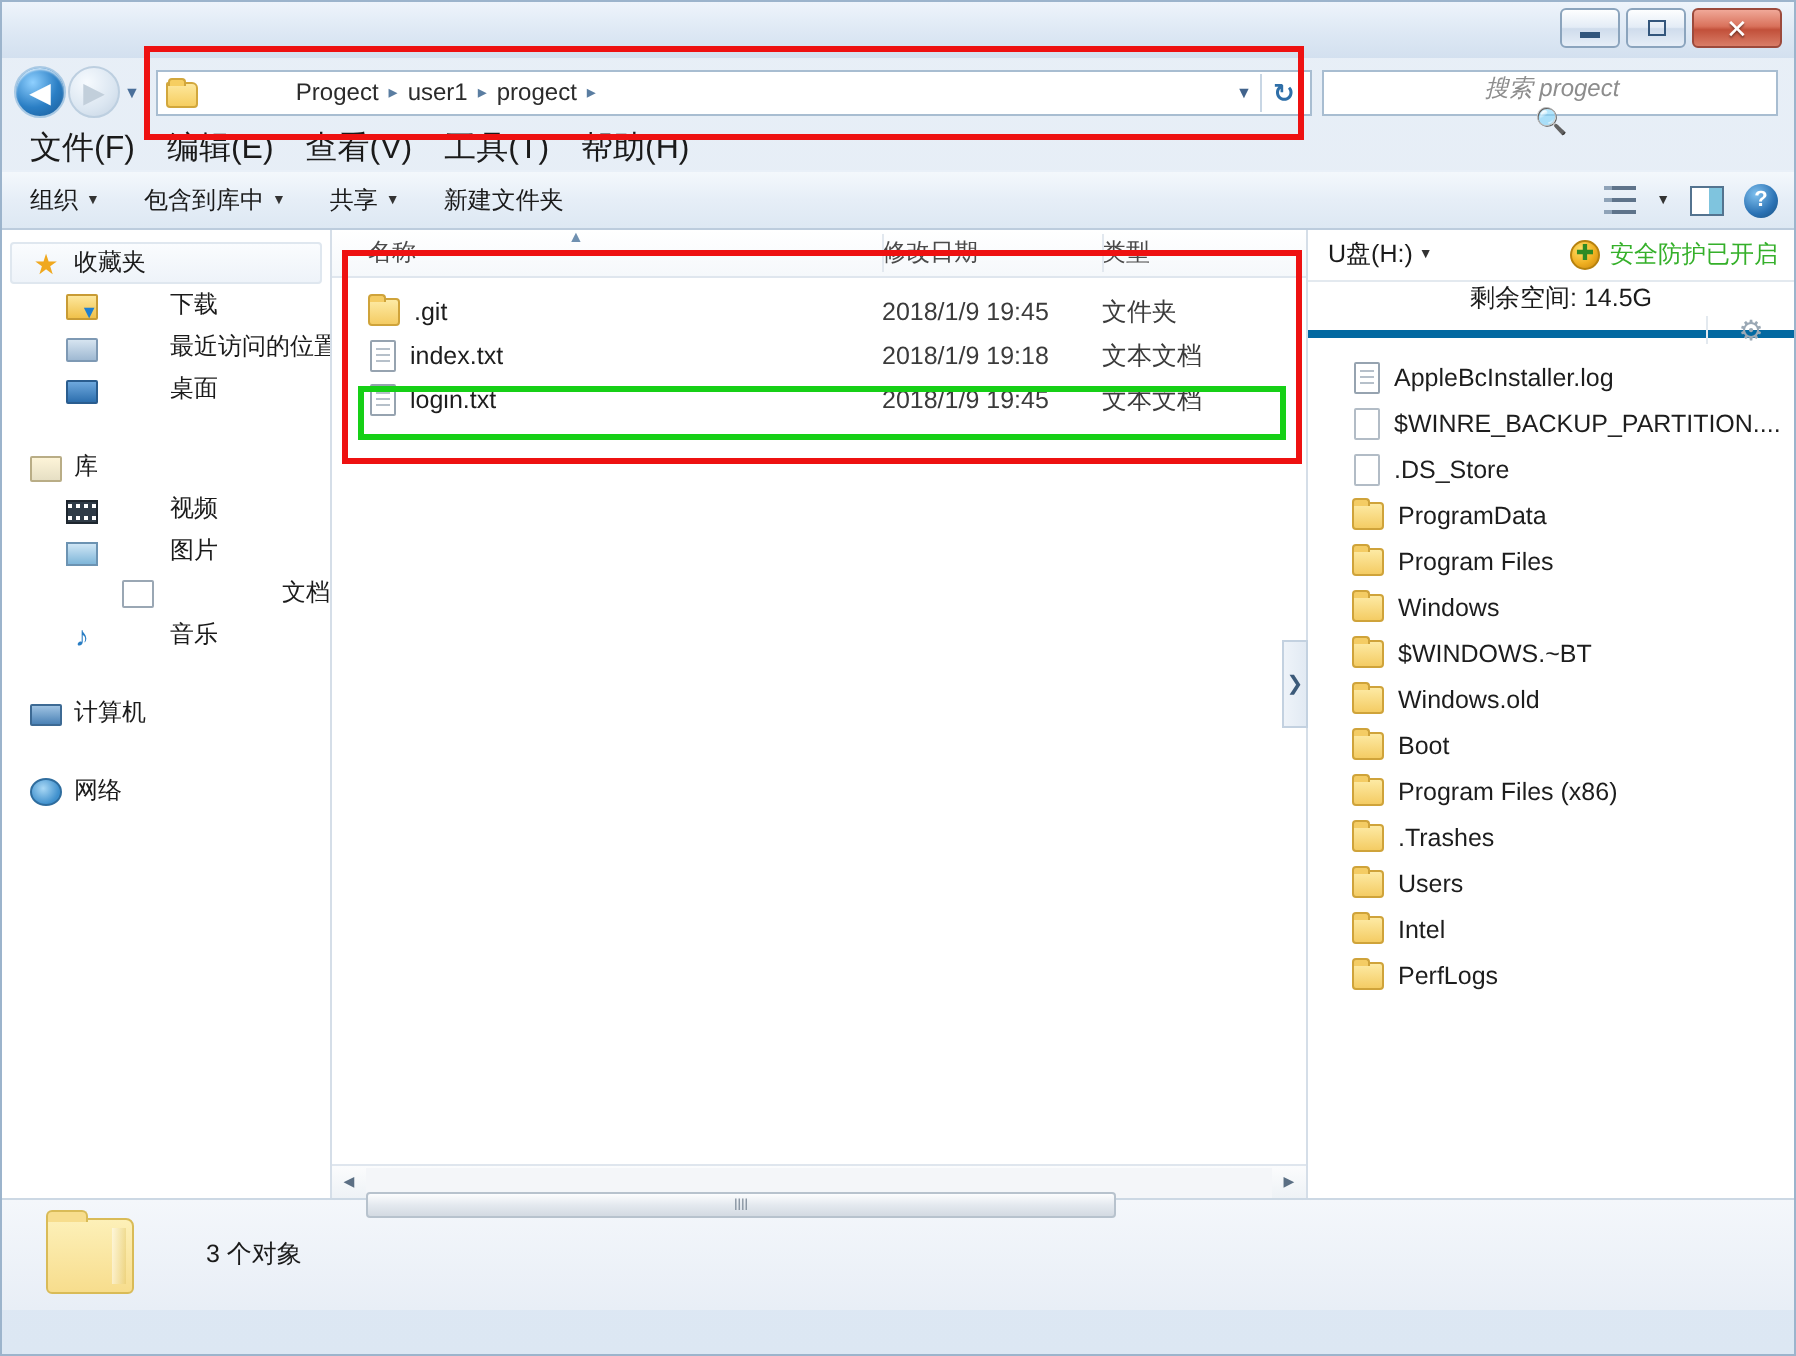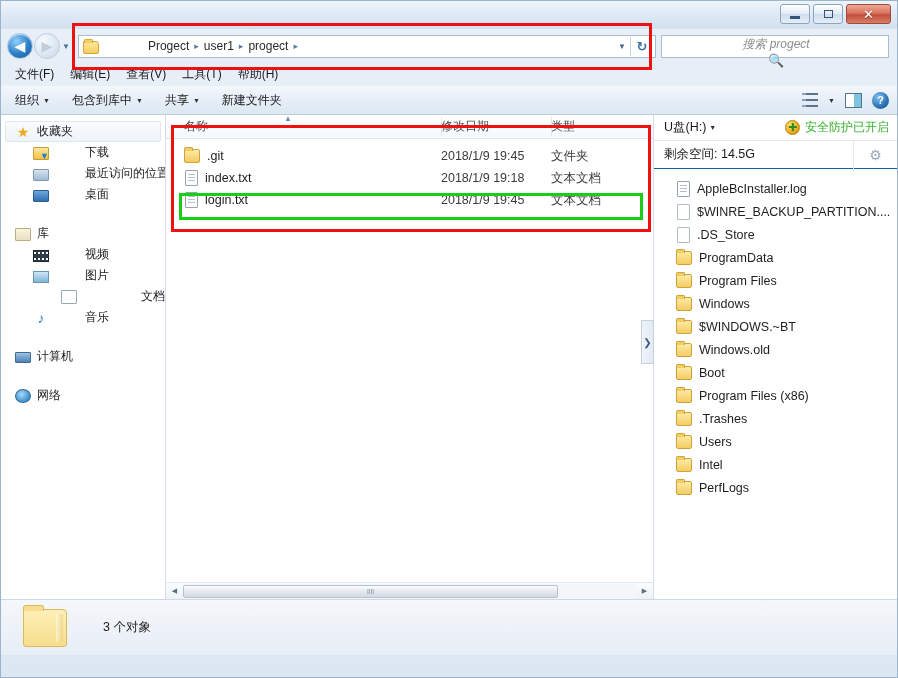--- a/index.html
+++ b/index.html
@@ -131,21 +131,21 @@
   .search-ico { color: #2f6fa8; font-size: 13px; }
 
   
   .menubar {
     height: 22px;
     display: flex;
     align-items: center;
     padding-left: 14px;
     gap: 16px;
   }
-  .menuitem { font-size: 12px; color: #1a1a1a; cursor: pointer; white-space: nowrap; }
+  .menuitem { font-size: 16px; color: #1a1a1a; cursor: pointer; white-space: nowrap; }
 
   
   .toolbar {
     height: 30px;
     display: flex;
     align-items: center;
     padding: 0 8px 0 14px;
     background: linear-gradient(to bottom, #f4f8fc 0%, #e6eef7 50%, #dde8f3 100%);
     border-top: 1px solid #e9f0f8;
     border-bottom: 1px solid #bcccdd;
@@ -328,21 +328,21 @@
     border-top: 1px solid #dfe6ee;
     background: linear-gradient(to bottom, #fbfcfd, #eef2f6);
     display: flex; align-items: center;
   }
   .hs-arrow {
     width: 17px; height: 17px; display: flex; align-items: center; justify-content: center;
     font-size: 7px; color: #5b6f84; cursor: pointer;
   }
   .hs-track { flex: 1; height: 15px; background: #f4f6f9; position: relative; }
   .hs-thumb {
-    position: absolute; left: 0; top: 1px; width: 375px; height: 13px;
+    position: absolute; left: 0; top: 12px; width: 375px; height: 13px;
     background: linear-gradient(to bottom, #fcfdfe 0%, #e4e9ef 50%, #d3dae2 100%);
     border: 1px solid #b7c2cd; border-radius: 2px;
     display: flex; align-items: center; justify-content: center;
     font-size: 8px; color: #8b97a4; cursor: pointer;
   }
 
   
   .collapse-handle {
     position: absolute;
     right: -1px; top: 205px;
@@ -374,22 +374,22 @@
   .shield {
     width: 15px; height: 15px; border-radius: 50%;
     background: radial-gradient(circle at 35% 30%, #ffe06a 0%, #f0b022 55%, #c8860d 100%);
     border: 1px solid #b7820f;
     display: flex; align-items: center; justify-content: center;
     color: #2f8a24; font-size: 11px; font-weight: bold; line-height: 1;
   }
   .usb-space {
     height: 28px; display: flex; align-items: center;
     padding: 0 0 0 10px;
-    border-bottom: 1px solid #0369a1;
-    font-size: 12.5px; color: #1b1b1b;
+    border-bottom: 4px solid #0369a1;
+    font-size: 12.5px; color: #1b1b1b; flex-direction: column;
   }
   .gear-cell {
     margin-left: auto; width: 44px; height: 28px;
     border-left: 1px solid #e3e9ef;
     display: flex; align-items: center; justify-content: center;
     cursor: pointer;
   }
   .gear { color: #9aa8b5; font-size: 14px; line-height: 1; }
   .usb-list { flex: 1; padding-top: 8px; overflow: hidden; }
   .usb-row {

